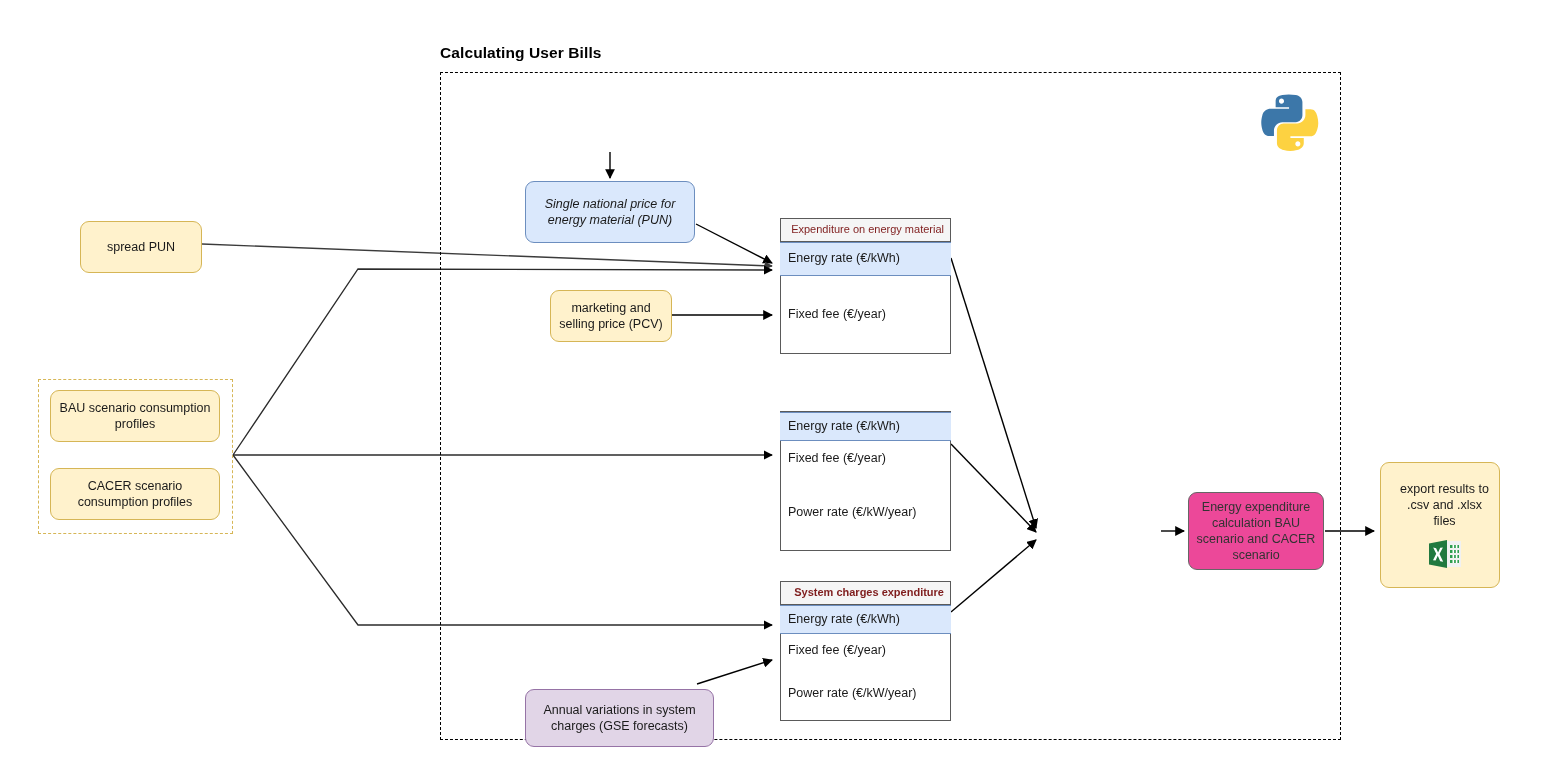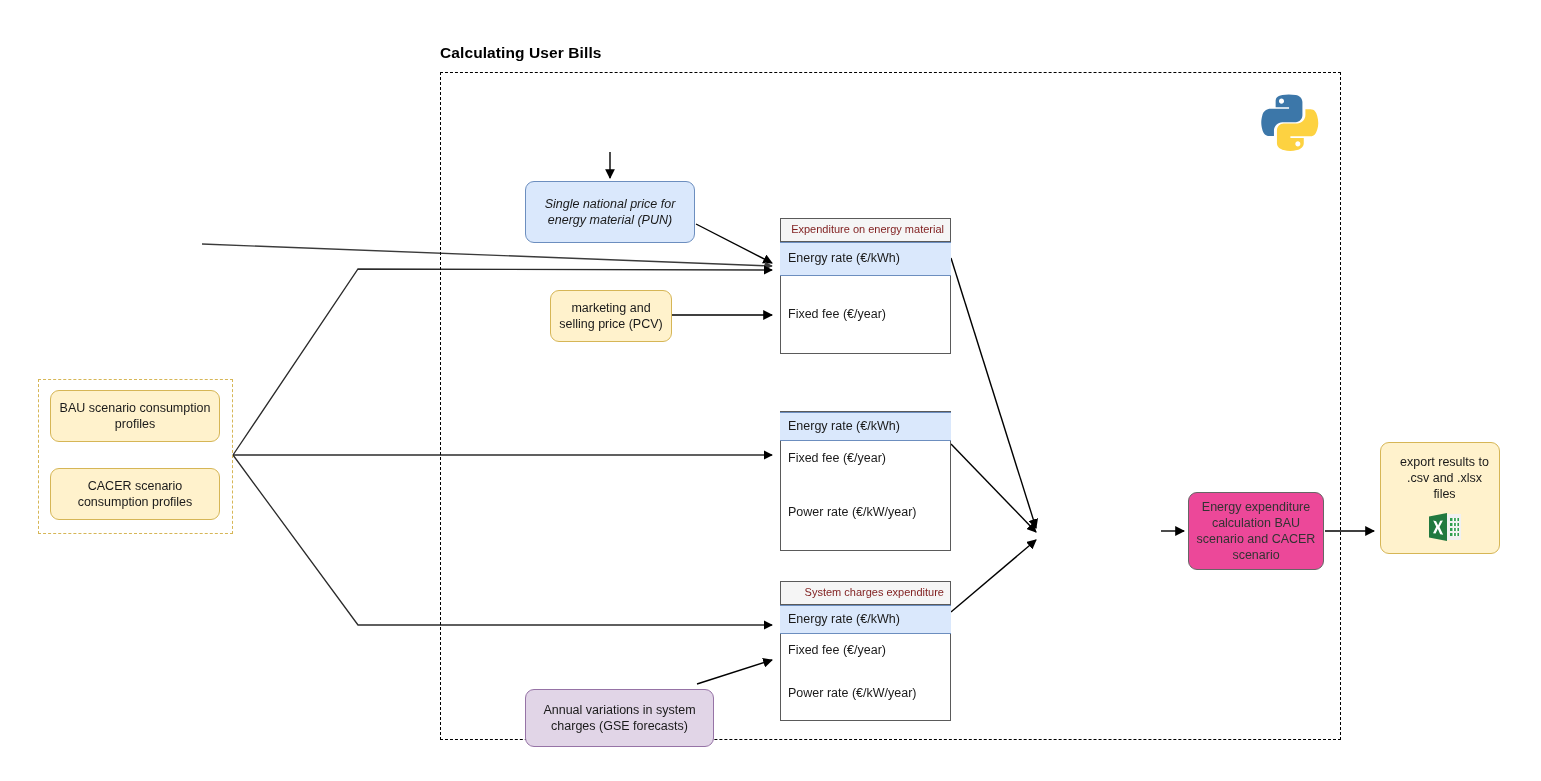--- a/index.html
+++ b/index.html
@@ -88,21 +88,21 @@
   .table .t-head {
     box-sizing: border-box;
     background: #f5f5f5;
     border-bottom: 1px solid #5a5a5a;
     text-align: right;
     padding: 4px 6px;
     line-height: 1.25;
     font-size: 11px;
     color: #7f1d1d;
   }
-  .table .t-head.bold { font-weight: normal; }
+  .table .t-head.bold { font-weight: bold; }
   .table .t-row {
     box-sizing: border-box;
     padding: 6px 7px;
     display: flex;
     align-items: center;
     line-height: 1.2;
   }
   .table .t-row.hl {
     background: #dae8fc;
     border-top: 1px solid #6c8ebf;
@@ -170,20 +170,23 @@
   <div class="section-box" style="left:440px; top:72px; width:901px; height:668px;"></div>
   <div class="section-title" style="left:440px; top:44px;">Calculating User Bills</div>
 
   <div class="pylogo" style="left:1258px; top:90px;">
     <svg viewBox="0 0 110 110" width="62" height="62" xmlns="http://www.w3.org/2000/svg">
       <path d="M54.6 8c-4.1 0-8 .35-11.4 .96-10.1 1.78-11.9 5.5-11.9 12.4v9.1h23.8v3H22.4c-6.9 0-13 4.15-14.9 12.05-2.2 9.05-2.3 14.7 0 24.15 1.7 7.05 5.7 12.05 12.6 12.05h8.2V71.8c0-7.85 6.8-14.8 14.9-14.8h23.7c6.6 0 11.9-5.45 11.9-12.1V21.36c0-6.45-5.45-11.3-11.9-12.4C62.8 8.35 58.7 8 54.6 8zm-12.9 7.3c2.45 0 4.45 2.05 4.45 4.55 0 2.5-2 4.5-4.45 4.5-2.5 0-4.45-2-4.45-4.5 0-2.5 1.95-4.55 4.45-4.55z" fill="#3c77a9"></path>
       <path d="M84.1 33.5v10.9c0 8.2-6.95 15.1-14.9 15.1H45.5c-6.5 0-11.9 5.55-11.9 12.1v22.7c0 6.45 5.6 10.25 11.9 12.1 7.55 2.2 14.8 2.6 23.8 0 6-1.75 11.9-5.25 11.9-12.1v-9.1H57.5v-3h35.7c6.9 0 9.5-4.85 11.9-12.05 2.5-7.45 2.4-14.6 0-24.15-1.7-6.9-5-12.05-11.9-12.05h-9.1zM70.7 91.1c2.5 0 4.45 2 4.45 4.5 0 2.5-1.95 4.55-4.45 4.55-2.45 0-4.45-2.05-4.45-4.55 0-2.5 2-4.5 4.45-4.5z" fill="#fdd241"></path>
     </svg>
   </div>
 
+  <div class="node rounded yellow" style="left:80px; top:221px; width:122px; height:52px;">
+    <span class="node-text">spread PUN</span>
+  </div>
 
   <div class="group-box" style="left:38px; top:379px; width:195px; height:155px;"></div>
 
   <div class="node rounded yellow" style="left:50px; top:390px; width:170px; height:52px;">
     <span class="node-text">BAU scenario consumption profiles</span>
   </div>
 
   <div class="node rounded yellow" style="left:50px; top:468px; width:170px; height:52px;">
     <span class="node-text">CACER scenario consumption profiles</span>
   </div>
@@ -234,21 +237,21 @@
     <div class="t-row" style="flex:1;">
       <span>Power rate (€/kW/year)</span>
     </div>
   </div>
 
 
   <div class="node rounded grey" style="left:1188px; top:492px; width:136px; height:78px;">
     <span class="node-text">Energy expenditure calculation BAU scenario and CACER scenario</span>
   </div>
 
-  <div class="node rounded yellow with-icon" style="left:1380px; top:442px; width:120px; height:112px;padding-left:16px;">
+  <div class="node rounded yellow with-icon" style="left:1380px; top:462px; width:120px; height:126px;padding-left:16px;">
     <span class="node-text">export results to .csv and .xlsx files</span>
     <span class="xlicon">
       <svg viewBox="0 0 34 30" width="34" height="30" xmlns="http://www.w3.org/2000/svg">
         <rect x="13" y="2" width="20" height="26" fill="#f1f1f1"></rect>
         <g fill="#2f9e4f">
           <rect x="22" y="6" width="9" height="3"></rect>
           <rect x="22" y="11" width="9" height="3"></rect>
           <rect x="22" y="16" width="9" height="3"></rect>
           <rect x="22" y="21" width="9" height="3"></rect>
         </g>

